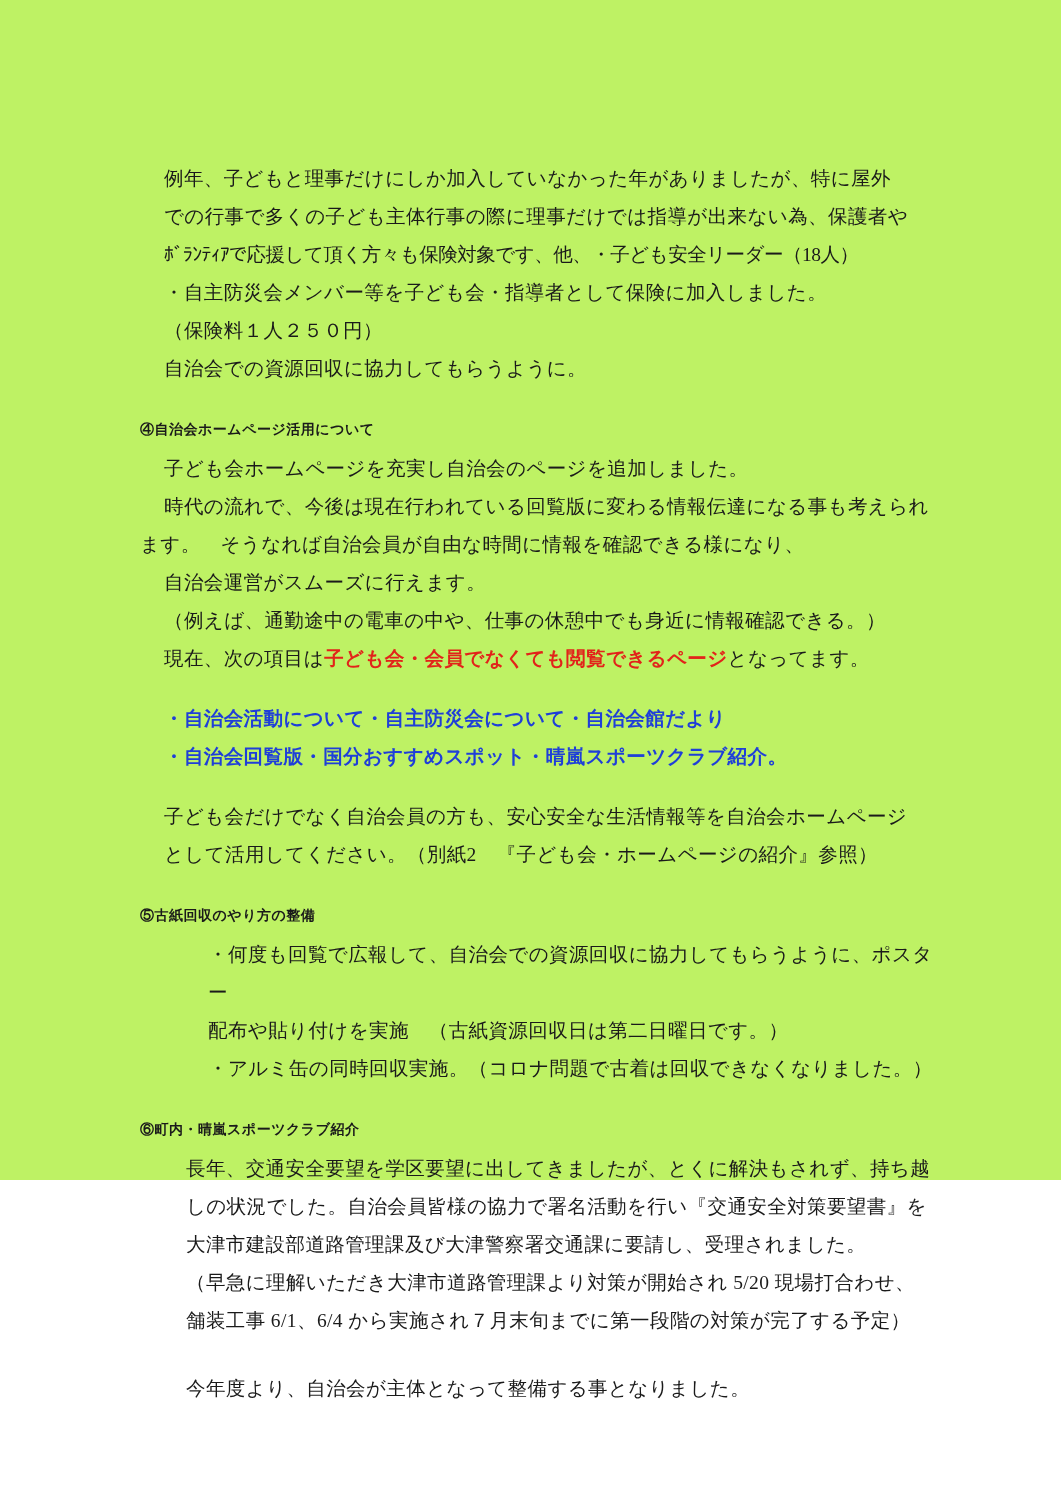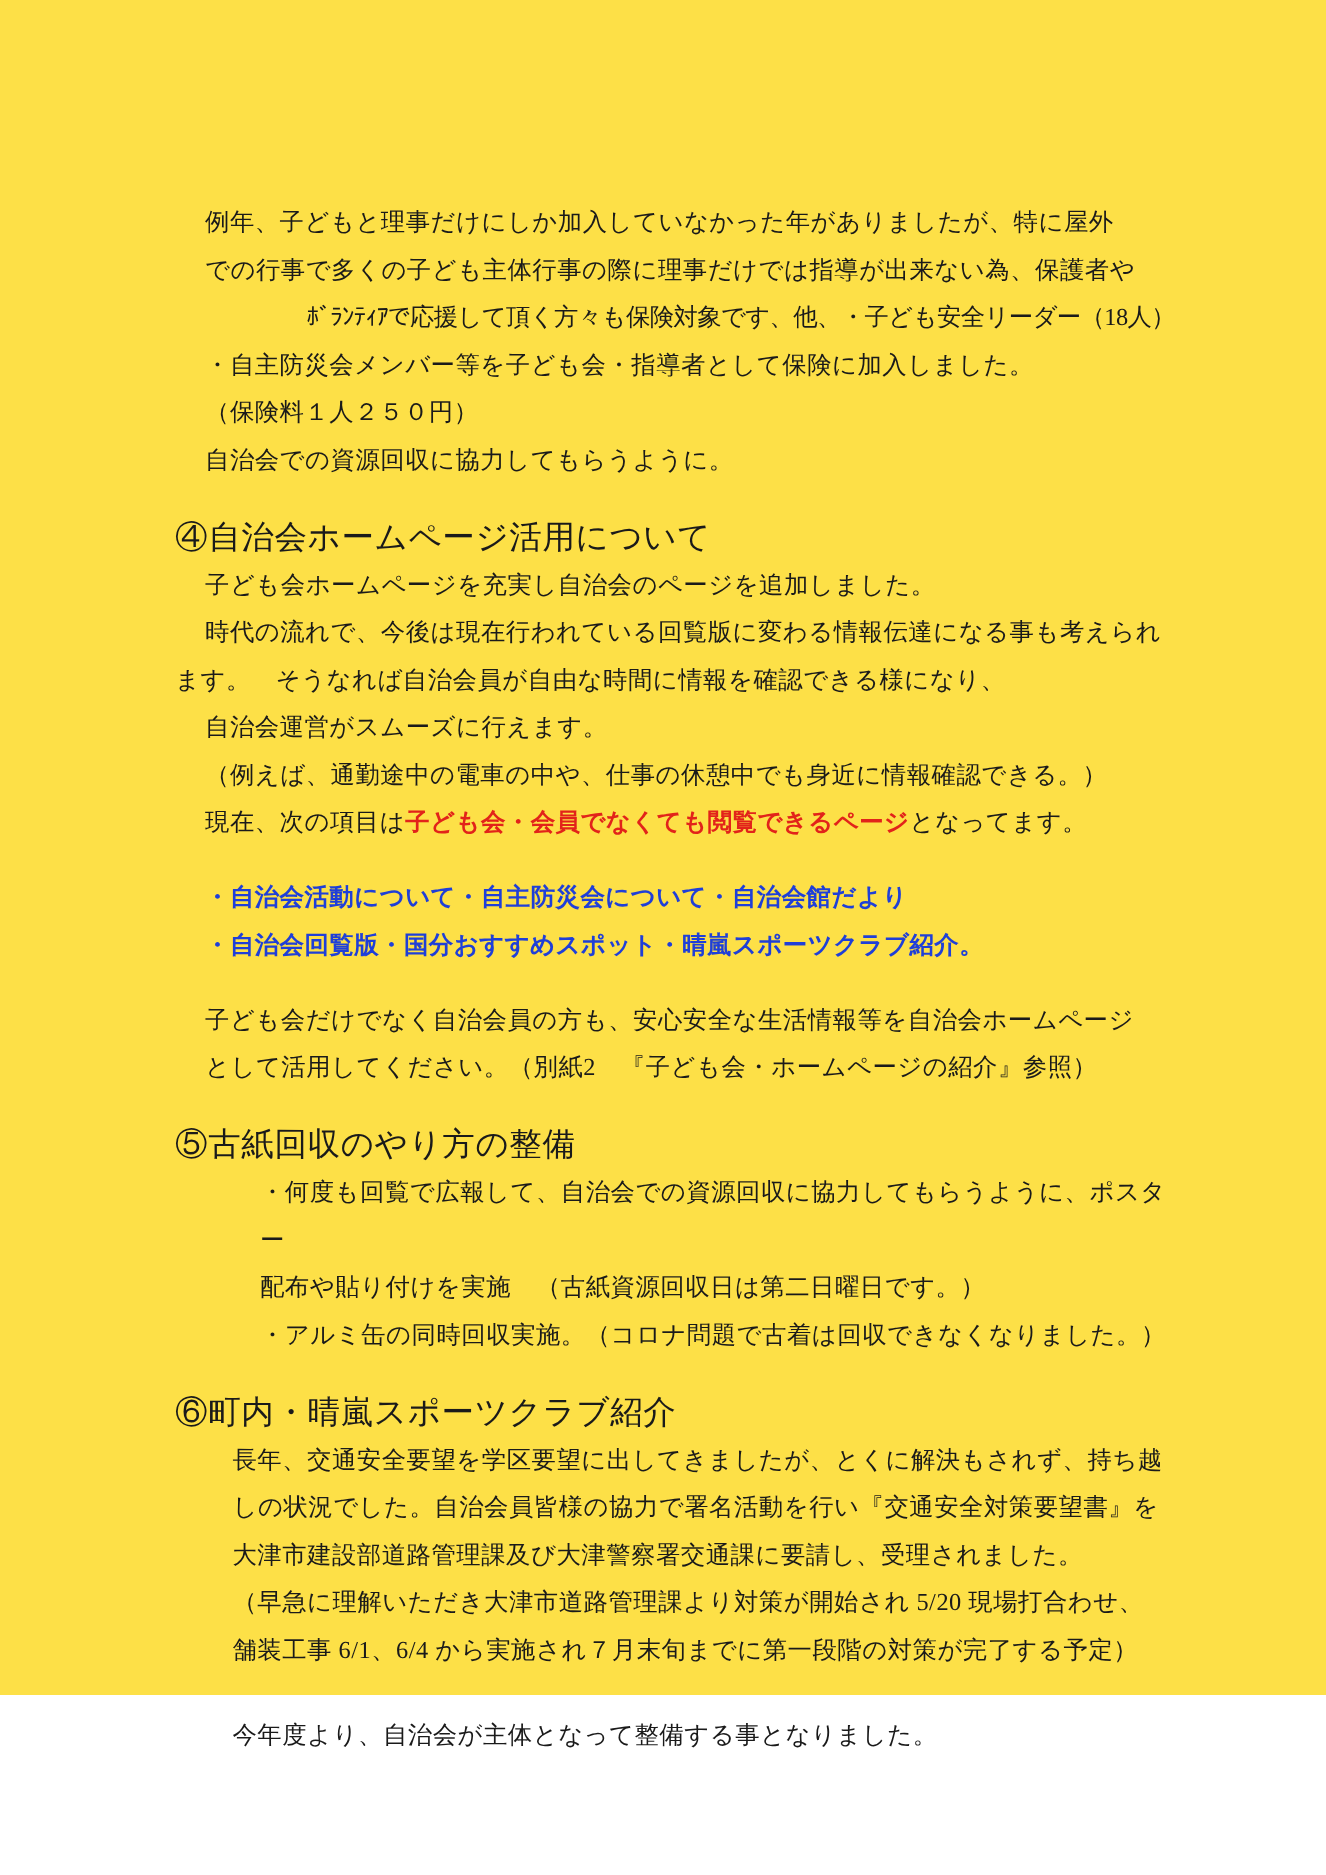--- a/index.html
+++ b/index.html
@@ -13,22 +13,22 @@
     position: relative;
     font-family: "Liberation Serif", "DejaVu Serif", serif;
     color: #1a1a1a;
     overflow: hidden;
   }
   .page {
     position: absolute;
     top: 0;
     left: 0;
     width: 1061px;
-    height: 1356px;
-    background: #fde047;
+    height: 1180px;
+    background: #bef264;
   }
   .content {
     position: absolute;
     left: 140px;
     top: 160px;
     width: 800px;
   }
   .blk {
     margin-bottom: 0;
   }
@@ -36,23 +36,23 @@
     font-size: 19.5px;
     line-height: 38px;
     letter-spacing: 0.4px;
     white-space: pre-wrap;
   }
   .ind1 { padding-left: 24px; }
   .ind2 { padding-left: 46px; }
   .ind3 { padding-left: 68px; }
   .ind0 { padding-left: 0; }
   .heading {
-    font-size: 26px;
+    font-size: 14px;
     line-height: 40px;
-    font-weight: normal;
+    font-weight: bold;
     letter-spacing: 0.5px;
   }
   .sub-heading {
     font-size: 20.5px;
     line-height: 40px;
     font-weight: bold;
     letter-spacing: 0.5px;
     padding-left: 22px;
   }
   .red {
@@ -65,21 +65,20 @@
     font-size: 19.5px;
     line-height: 38px;
     padding-left: 24px;
     letter-spacing: 0.4px;
   }
   .gap-m { height: 22px; }
   .gap-l { height: 30px; }
   .narrow {
     font-stretch: condensed;
     letter-spacing: -0.5px;
-    text-align: right;
   }
 </style>
 </head>
 <body>
 
 <div class="page">
   <div class="content">
 
     <div class="blk">
       <div class="ln ind1">例年、子どもと理事だけにしか加入していなかった年がありましたが、特に屋外</div>

